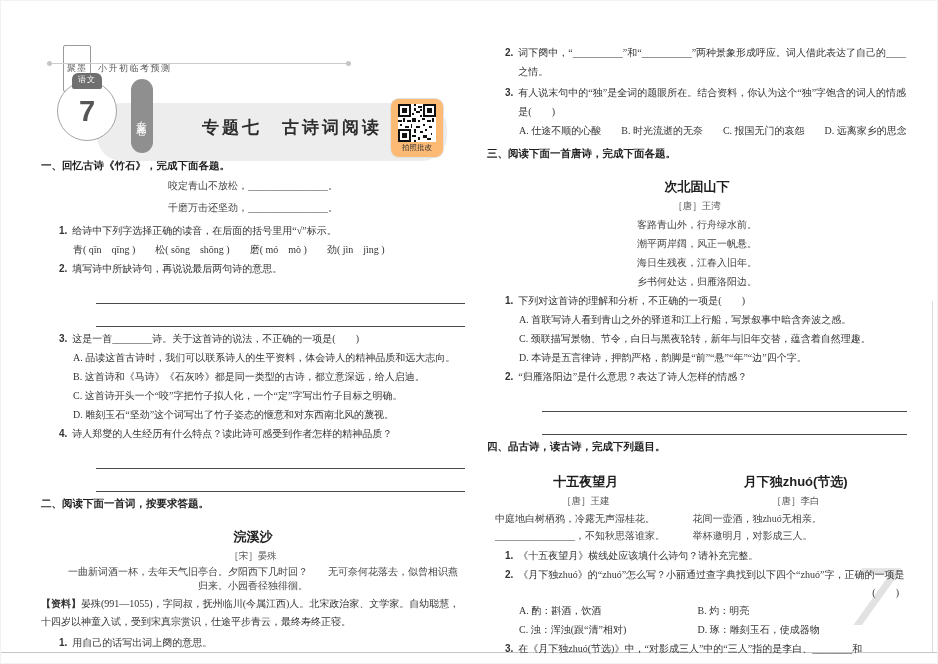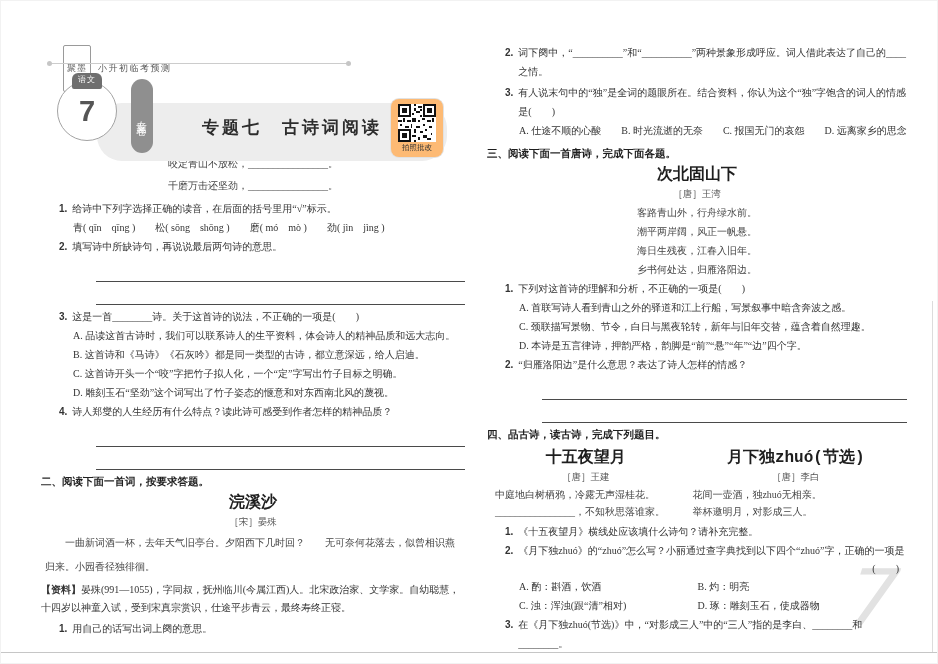--- a/index.html
+++ b/index.html
@@ -52,24 +52,24 @@
   .q { display:flex; margin-left:18px; line-height:19px; }
   .qnum { font-weight:bold; margin-right:5px; font-family:"Liberation Sans", sans-serif; }
   .qtext { flex:1; }
   .opt { margin-left:32px; line-height:19px; }
   .inline-opts { margin-left:32px; line-height:19px; }
   .ansline { margin-left:55px; height:23px; border-bottom:1px solid #4a4a4a; }
   .ansline.first { margin-top:3px; }
 
   .poem-c { text-align:center; line-height:19px; color:#444; }
   .poem-c.lg { line-height:22px; }
-  .poem-title { text-align:center; font-weight:bold; font-family:Liberation Mono, monospace;
-          font-size:16px; line-height:20px; margin-top:2px; color:#1e1e1e; }
+  .poem-title { text-align:center; font-weight:bold; font-family:Liberation Sans, sans-serif;
+          font-size:13px; line-height:20px; margin-top:14px; color:#1e1e1e; }
   .poem-author { text-align:center; color:#555; line-height:18px; font-size:9.5px; }
-  .poem-body { line-height:24px; color:#444; text-indent:2em; padding:0 4px; }
+  .poem-body { line-height:14px; color:#444; text-indent:2em; padding:0 4px;text-align:center; }
   .info { line-height:18px; color:#333; }
   .info b { font-family:"Liberation Sans", sans-serif; }
 
   .duo { display:flex; margin-top:2px; }
   .duo .half1 { width:47%; }
   .duo .half2 { width:53%; }
   .duo .pline { line-height:17px; color:#444; padding-left:8px; }
   .paren-right { text-align:right; margin-right:8px; line-height:17px; }
   .optgrid { display:grid; grid-template-columns:46% 54%; margin-left:32px; line-height:19px;font-family:Liberation Serif, serif; }
 
@@ -110,20 +110,21 @@
       </div>
       <div class="side-tab">
         <span>专题卷</span>
       </div>
       <div class="circle">
         <span class="subject-tag">语文</span>
         <span class="lesson-no">7</span>
       </div>
     </div>
 
+    <div class="sec-heading">一、回忆古诗《竹石》，完成下面各题。</div>
     <div class="poem-c lg">咬定青山不放松，________________。</div>
     <div class="poem-c lg">千磨万击还坚劲，________________。</div>
 
     <div class="q mt2">
       <span class="qnum">1.</span>
       <span class="qtext">给诗中下列字选择正确的读音，在后面的括号里用“√”标示。</span>
     </div>
     <div class="inline-opts">青( qīn　qīng )　　松( sōng　shōng )　　磨( mó　mò )　　劲( jìn　jìng )</div>
 
     <div class="q">

